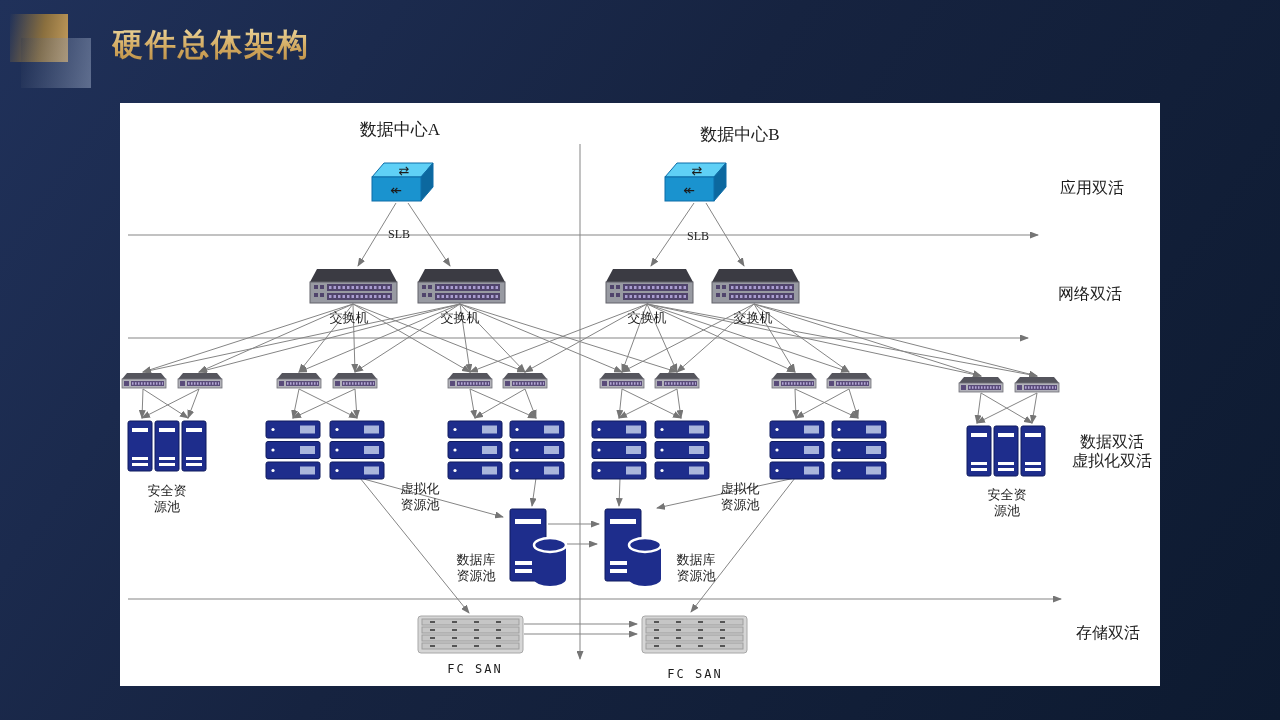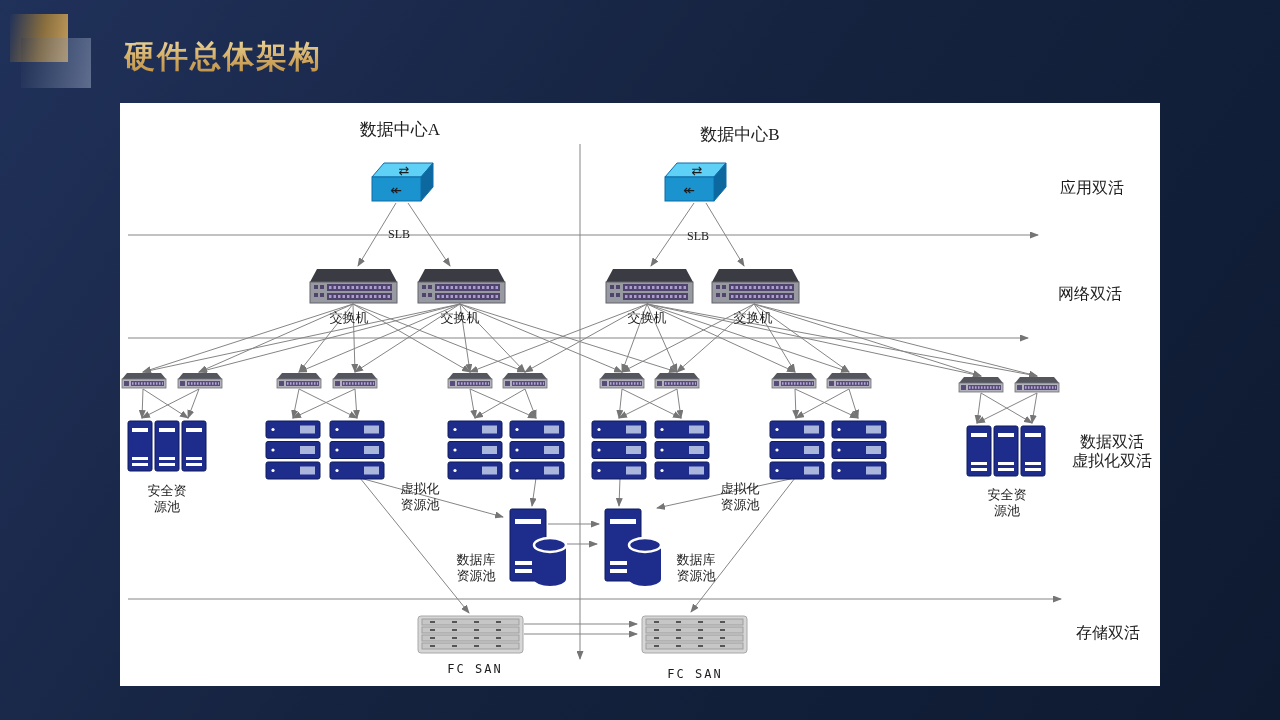--- a/index.html
+++ b/index.html
@@ -8,21 +8,21 @@
     font-family:"Liberation Sans","DejaVu Sans",sans-serif;
     background:linear-gradient(125deg,#20315a 0%,#162340 45%,#0d1a30 100%);
     position:relative;
   }
   .deco{position:absolute;}
   .deco-gold{left:10px;top:14px;width:58px;height:48px;
     background:linear-gradient(100deg,rgba(40,55,90,.15) 0%, #8a6f3e 55%, #c39c5c 100%);}
   .deco-blue{left:21px;top:38px;width:70px;height:50px;
     background:linear-gradient(100deg,rgba(25,38,66,.15) 0%, rgba(148,162,190,.55) 100%);}
   .slide-title{
-    position:absolute;left:112px;top:24px;margin:12px;
+    position:absolute;left:112px;top:24px;margin:0;
     font-size:31px;font-weight:bold;letter-spacing:2px;
     color:#d2a95f;
     background:linear-gradient(180deg,#efdca6 0%,#d2a95f 55%,#b98c44 100%);
     -webkit-background-clip:text;background-clip:text;
     -webkit-text-fill-color:transparent;
   }
   .panel{
     position:absolute;left:120px;top:103px;width:1040px;height:583px;
     background:#ffffff;
   }

